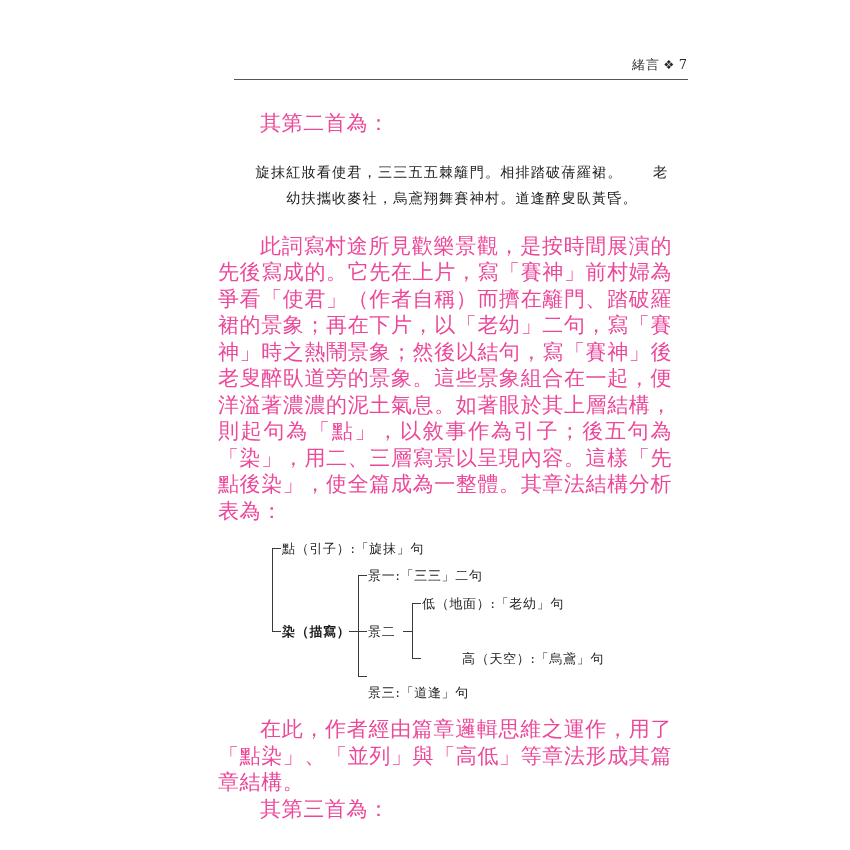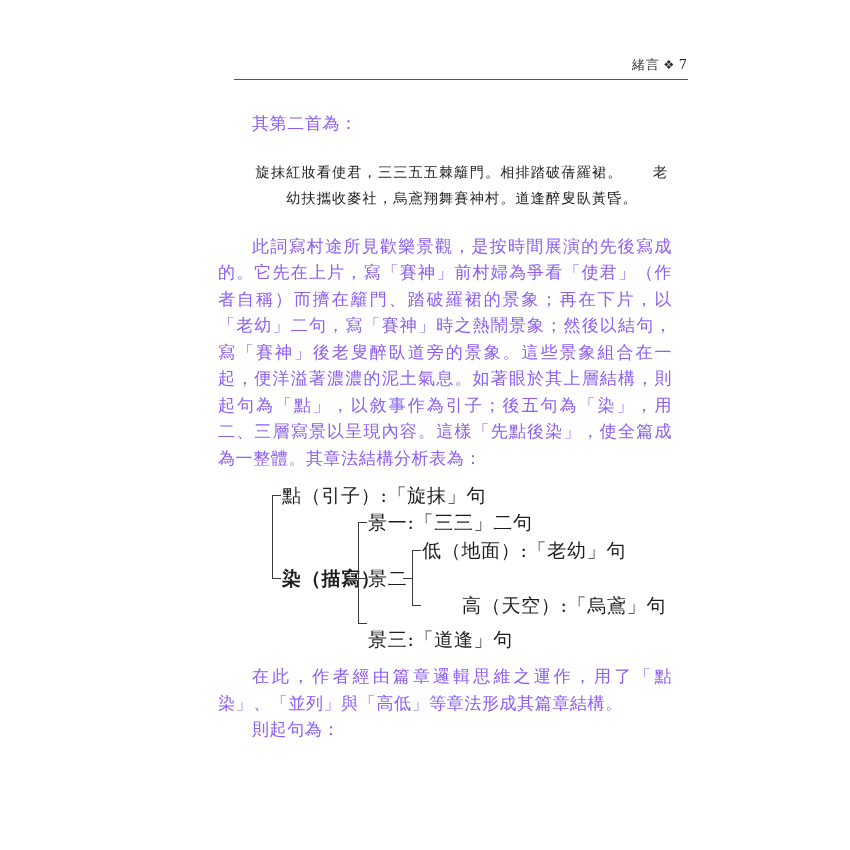--- a/index.html
+++ b/index.html
@@ -59,26 +59,26 @@
 
   
   .column {
     position: absolute;
     left: 218px;
     top: 110px;
     width: 454px;
   }
 
   .para {
-    font-size: 17px;
+    font-size: 21px;
     line-height: 26.5px;
     text-align: justify;
     text-justify: inter-ideograph;
     letter-spacing: 0.6px;
-    color: #8b5cf6;
+    color: #ec4899;
     margin: 0;
   }
   .para.indent {
     text-indent: 2em;
   }
 
   .spacer-lg { height: 22px; }
   .spacer-md { height: 16px; }
 
   
@@ -98,21 +98,21 @@
   }
 
   
   .tree {
     position: relative;
     height: 160px;
     margin-left: 0;
   }
   .tree .lbl {
     position: absolute;
-    font-size: 19px;
+    font-size: 13px;
     line-height: 17px;
     letter-spacing: 0.7px;
     white-space: nowrap;
     color: #1c1c1c;
   }
   .tree .vline {
     position: absolute;
     width: 1px;
     background: #3a3a3a;
   }
@@ -177,19 +177,19 @@
 
       <div class="lbl" style="left:204px; top:55px;">低（地面）:「老幼」句</div>
       <div class="lbl" style="left:204px; top:110px;margin-left:40px;">高（天空）:「烏鳶」句</div>
 
     </div>
 
     <div class="spacer-md"></div>
 
     <p class="para indent">在此，作者經由篇章邏輯思維之運作，用了「點染」、「並列」與「高低」等章法形成其篇章結構。</p>
 
-    <p class="para indent">則起句為：</p>
+    <p class="para indent">其第三首為：</p>
 
     <div class="spacer-lg"></div>
 
 
   </div>
 </div>
 
 </body></html>

